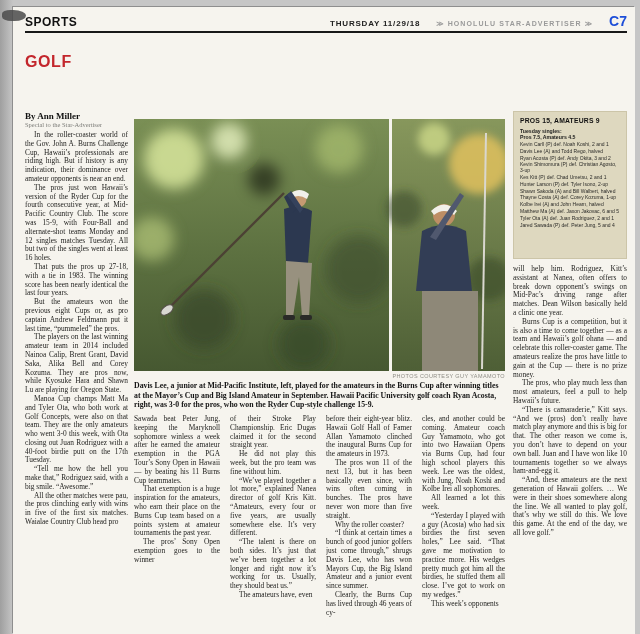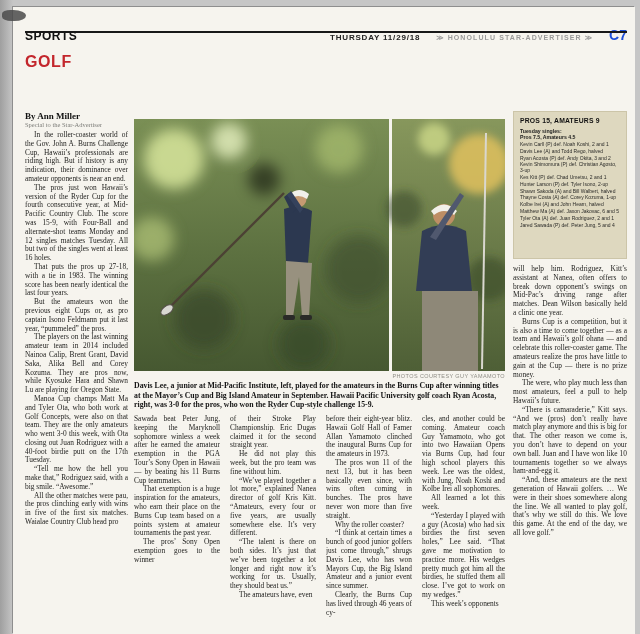--- a/index.html
+++ b/index.html
@@ -10,21 +10,21 @@
   }
   .page{
     position:absolute;left:13px;top:7px;width:622px;height:627px;
     background:#f6f4ee;box-shadow:-1px -1px 0 #8e8e8e;
   }
   .scan-artifact{
     position:absolute;left:-11px;top:3px;width:24px;height:11px;
     background:#4a4a4a;border-radius:40% 60% 55% 45%;opacity:.85;
   }
   
-  .masthead{position:absolute;left:12px;right:8px;top:20px;height:17px;
+  .masthead{position:absolute;left:12px;right:8px;top:6px;height:17px;
     font-family:"Liberation Sans",sans-serif;display:flex;justify-content:space-between;align-items:baseline;}
   .mast-section{font-size:12px;font-weight:900;letter-spacing:.5px;color:#111;}
   .mast-right{display:flex;align-items:baseline;gap:16px;}
   .mast-date{font-size:8px;font-weight:800;letter-spacing:.8px;color:#222;}
   .mast-paper{font-size:7px;font-weight:600;letter-spacing:1.1px;color:#9a9a9a;}
   .mast-page{font-size:14px;font-weight:900;color:#1d4ed8;}
   .mast-rule{position:absolute;left:12px;right:8px;top:24px;height:2px;background:#181818;}
   
   .kicker{position:absolute;left:12px;top:46px;font-family:"Liberation Sans",sans-serif;
     font-size:16px;font-weight:800;letter-spacing:.6px;}
@@ -81,21 +81,21 @@
 
   <div class="byline">
     <div class="byline-author">By Ann Miller</div>
     <div class="byline-affil">Special to the Star-Advertiser</div>
   </div>
 
   <div class="bodycol col1">
       <p class="para">In the roller-coaster world of the Gov. John A. Burns Challenge Cup, Hawaii’s professionals are riding high. But if history is any indication, their dominance over amateur opponents is near an end.</p>
       <p class="para">The pros just won Hawaii’s version of the Ryder Cup for the fourth consecutive year, at Mid-Pacific Country Club. The score was 15-9, with Four-Ball and alternate-shot teams Monday and 12 singles matches Tuesday. All but two of the singles went at least 16 holes.</p>
       <p class="para">That puts the pros up 27-18, with a tie in 1983. The winning score has been nearly identical the last four years.</p>
-      <p class="para">But the amateurs won the previous eight Cups or, as pro captain Isono Feldmann put it last year, “pummeled” the pros.</p>
+      <p class="para">But the amateurs won the previous eight Cups or, as pro captain Andrew Feldmann put it last time, “pummeled” the pros.</p>
       <p class="para">The players on the last winning amateur team in 2014 included Nainoa Calip, Brent Grant, David Saka, Alika Bell and Corey Kozuma. They are pros now, while Kyosuke Hara and Shawn Lu are playing for Oregon State.</p>
       <p class="para">Manoa Cup champs Matt Ma and Tyler Ota, who both work at Golf Concepts, were also on that team. They are the only amateurs who went 3-0 this week, with Ota closing out Juan Rodriguez with a 40-foot birdie putt on the 17th Tuesday.</p>
       <p class="para">“Tell me how the hell you make that,” Rodriguez said, with a big smile. “Awesome.”</p>
       <p class="para">All the other matches were pau, the pros clinching early with wins in five of the first six matches. Waialae Country Club head pro</p>
     </div>
 
   <div class="photo">
     <svg width="371" height="252" viewBox="0 0 371 252">
       <defs>
         <linearGradient id="gbg" x1="0" y1="0" x2="0" y2="1">
@@ -209,18 +209,18 @@
     </div>
   <div class="bodycol col5 first-flush">
       <p class="para">cles, and another could be coming. Amateur coach Guy Yamamoto, who got into two Hawaiian Opens via Burns Cup, had four high school players this week. Lee was the oldest, with Jung, Noah Koshi and Kolbe Irei all sophomores.</p>
       <p class="para">All learned a lot this week.</p>
       <p class="para">“Yesterday I played with a guy (Acosta) who had six birdies the first seven holes,” Lee said. “That gave me motivation to practice more. His wedges pretty much got him all the birdies, he stuffed them all close. I’ve got to work on my wedges.”</p>
       <p class="para">This week’s opponents</p>
     </div>
   <div class="bodycol col6 first-flush">
       <p class="para">will help him. Rodriguez, Kitt’s assistant at Nanea, often offers to break down opponent’s swings on Mid-Pac’s driving range after matches. Dean Wilson basically held a clinic one year.</p>
       <p class="para">Burns Cup is a competition, but it is also a time to come together — as a team and Hawaii’s golf ohana — and celebrate this roller-coaster game. The amateurs realize the pros have little to gain at the Cup — there is no prize money.</p>
-      <p class="para">The were, who play much less than most amateurs, feel a pull to help Hawaii’s future.</p>
+      <p class="para">The pros, who play much less than most amateurs, feel a pull to help Hawaii’s future.</p>
       <p class="para">“There is camaraderie,” Kitt says. “And we (pros) don’t really have match play anymore and this is big for that. The other reason we come is, you don’t have to depend on your own ball. Juan and I have won like 10 tournaments together so we always ham-and-egg it.</p>
       <p class="para">“And, these amateurs are the next generation of Hawaii golfers. … We were in their shoes somewhere along the line. We all wanted to play golf, that’s why we still do this. We love this game. At the end of the day, we all love golf.”</p>
     </div>
 
 </div>
 
 </body></html>

